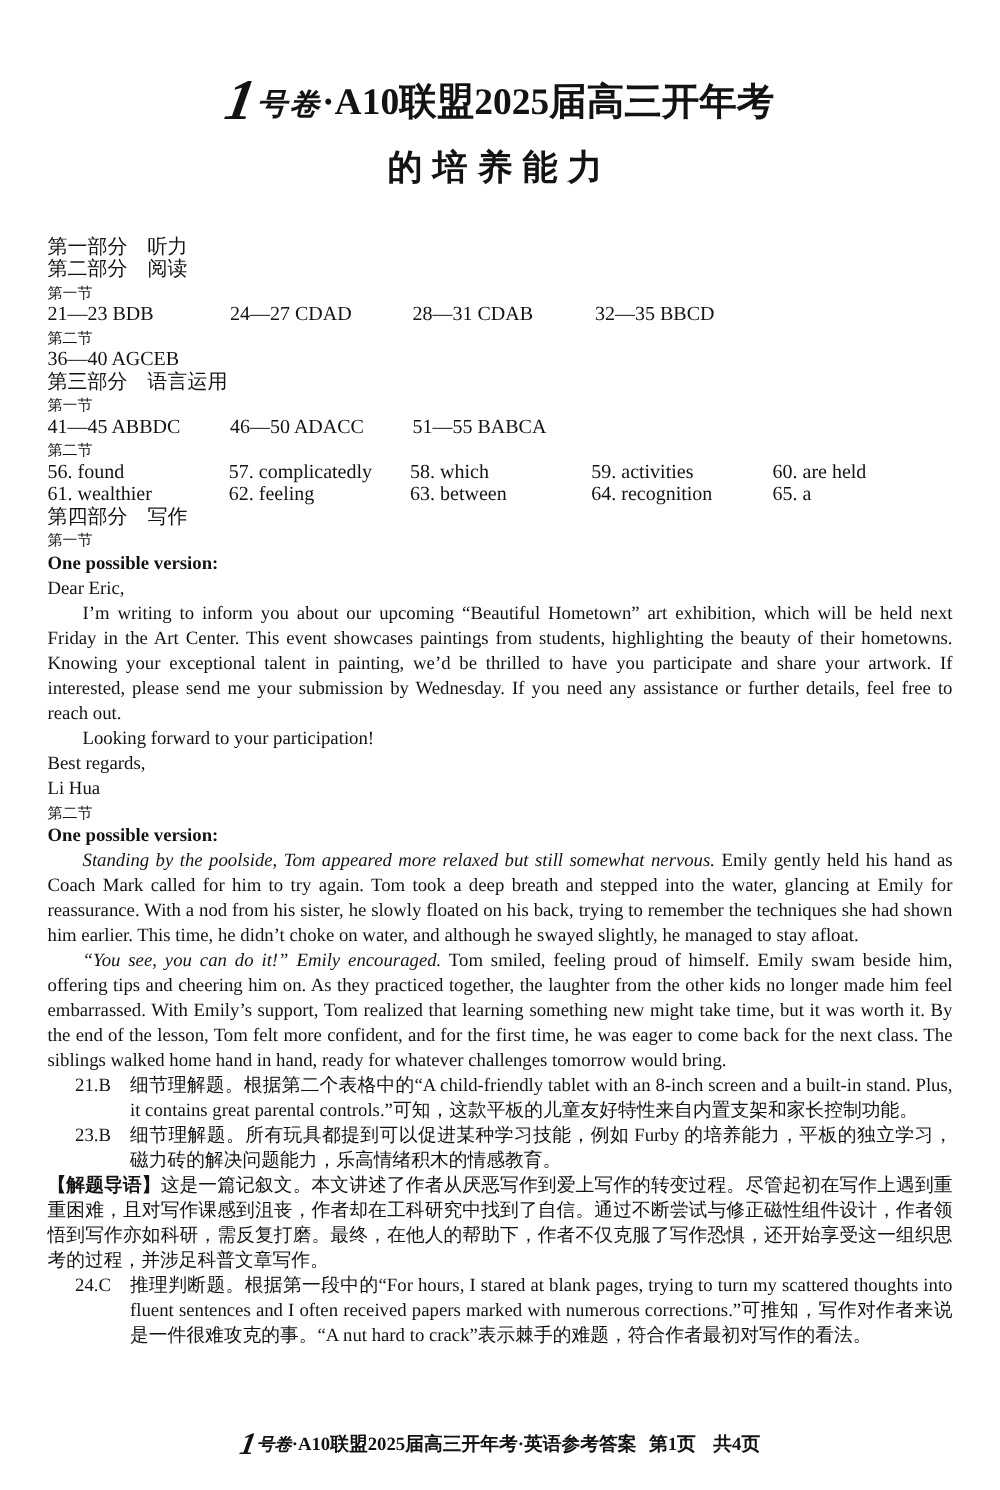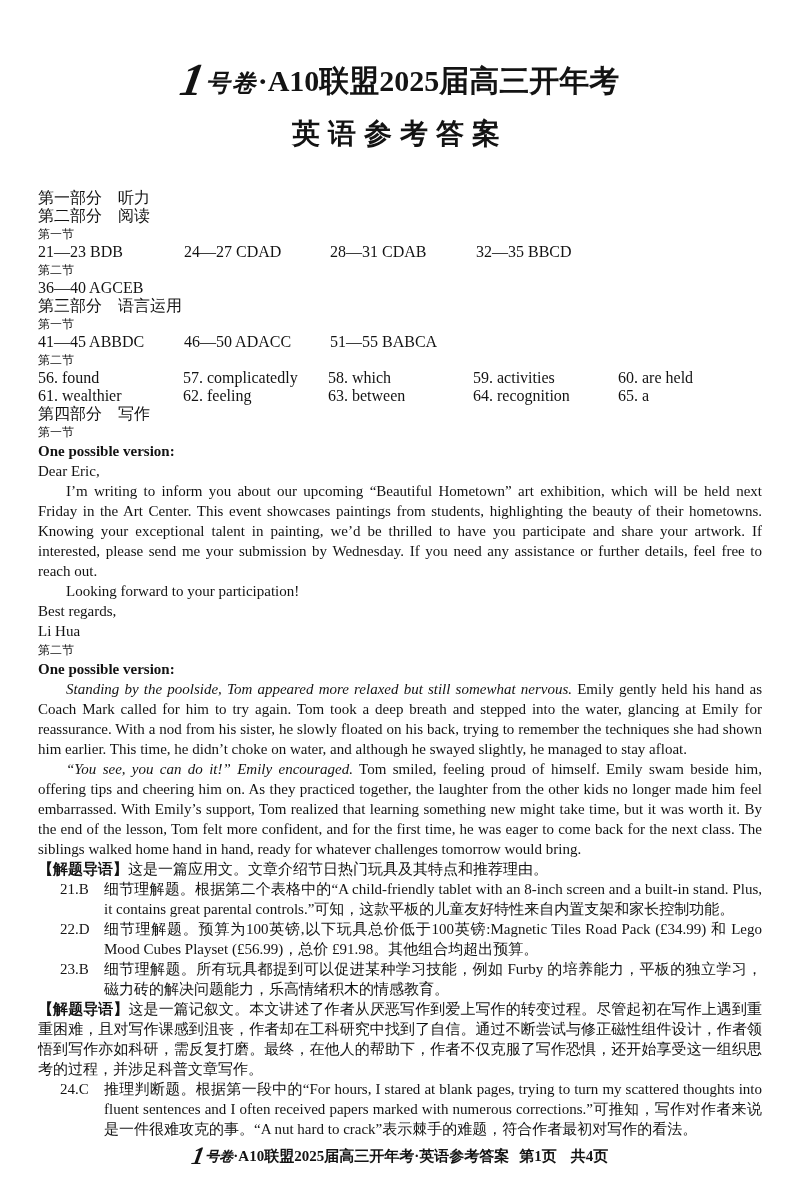--- a/index.html
+++ b/index.html
@@ -50,21 +50,21 @@
 </style>
 </head>
 <body>
 
 <div class="page">
 
   <header class="doc-header">
     <div class="title-line">
       <span class="logo"><span class="logo-one">1</span><span class="logo-script">号卷</span></span><span class="title-text">·A10联盟2025届高三开年考</span>
     </div>
-    <div class="subtitle">英语参考答案</div>
+    <div class="subtitle">的培养能力</div>
   </header>
 
   <main class="content">
 
     <div class="h">第一部分　听力</div>
 
     <div class="h">第二部分　阅读</div>
     <div class="sec">第一节</div>
     <div class="aline">
       <span class="c4">21—23 BDB</span><span class="c4">24—27 CDAD</span><span class="c4">28—31 CDAB</span><span class="c4">32—35 BBCD</span>
@@ -97,29 +97,24 @@
       <p class="rightline">Li Hua</p>
     </div>
 
     <div class="sec">第二节</div>
     <div class="essay">
       <div class="opv">One possible version:</div>
       <p class="ind"><span class="ital">Standing by the poolside, Tom appeared more relaxed but still somewhat nervous.</span><span> Emily gently held his hand as Coach Mark called for him to try again. Tom took a deep breath and stepped into the water, glancing at Emily for reassurance. With a nod from his sister, he slowly floated on his back, trying to remember the techniques she had shown him earlier. This time, he didn’t choke on water, and although he swayed slightly, he managed to stay afloat.</span></p>
       <p class="ind"><span class="ital">“You see, you can do it!” Emily encouraged.</span><span> Tom smiled, feeling proud of himself. Emily swam beside him, offering tips and cheering him on. As they practiced together, the laughter from the other kids no longer made him feel embarrassed. With Emily’s support, Tom realized that learning something new might take time, but it was worth it. By the end of the lesson, Tom felt more confident, and for the first time, he was eager to come back for the next class. The siblings walked home hand in hand, ready for whatever challenges tomorrow would bring.</span></p>
     </div>
 
-    <div class="guide"><span class="glabel">【解题导语】</span><span>这是一篇应用文。文章介绍节日热门玩具及其特点和推荐理由。</span></div>
 
     <div class="item">
       <span class="inum">21.B</span>
       <span class="itext">细节理解题。根据第二个表格中的“A child-friendly tablet with an 8-inch screen and a built-in stand. Plus, it contains great parental controls.”可知，这款平板的儿童友好特性来自内置支架和家长控制功能。</span>
-    </div>
-    <div class="item">
-      <span class="inum">22.D</span>
-      <span class="itext">细节理解题。预算为100英镑,以下玩具总价低于100英镑:Magnetic Tiles Road Pack (£34.99) 和 Lego Mood Cubes Playset (£56.99)，总价 £91.98。其他组合均超出预算。</span>
     </div>
     <div class="item">
       <span class="inum">23.B</span>
       <span class="itext">细节理解题。所有玩具都提到可以促进某种学习技能，例如 Furby 的培养能力，平板的独立学习，磁力砖的解决问题能力，乐高情绪积木的情感教育。</span>
     </div>
 
     <div class="guide"><span class="glabel">【解题导语】</span><span>这是一篇记叙文。本文讲述了作者从厌恶写作到爱上写作的转变过程。尽管起初在写作上遇到重重困难，且对写作课感到沮丧，作者却在工科研究中找到了自信。通过不断尝试与修正磁性组件设计，作者领悟到写作亦如科研，需反复打磨。最终，在他人的帮助下，作者不仅克服了写作恐惧，还开始享受这一组织思考的过程，并涉足科普文章写作。</span></div>
 
     <div class="item">
       <span class="inum">24.C</span>

